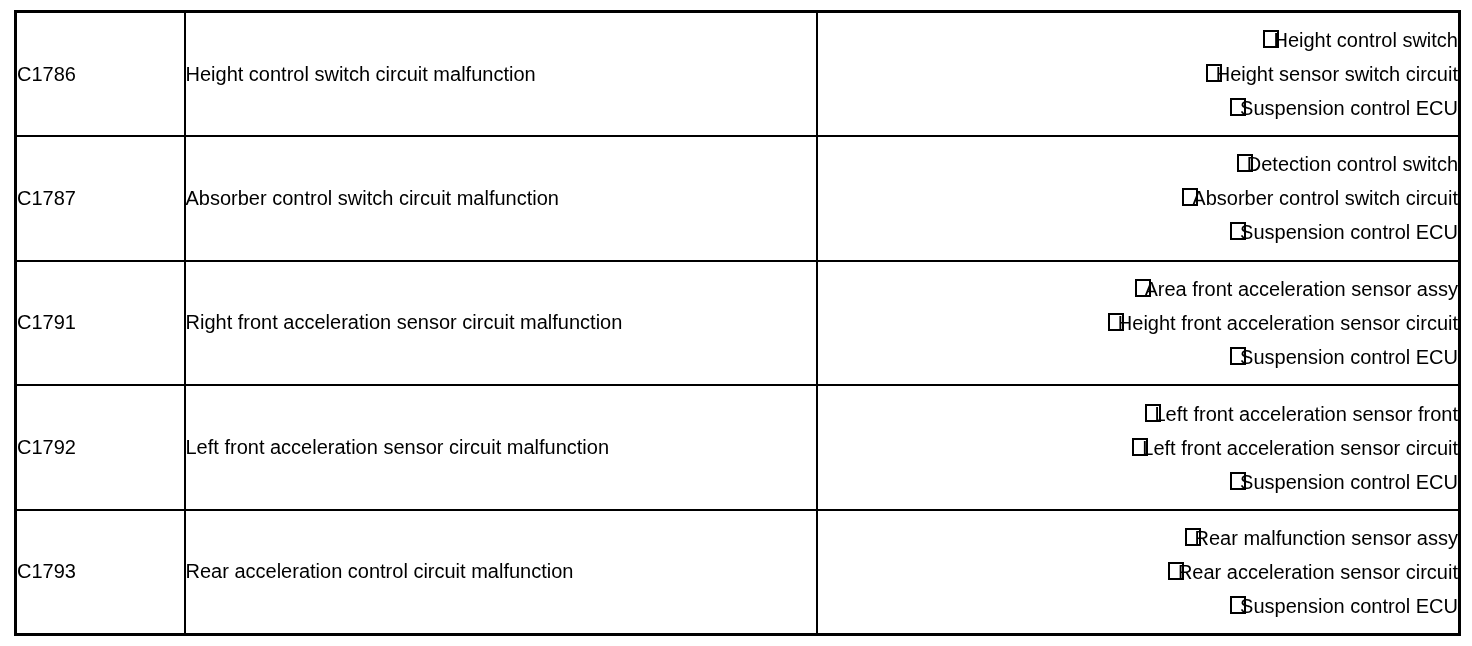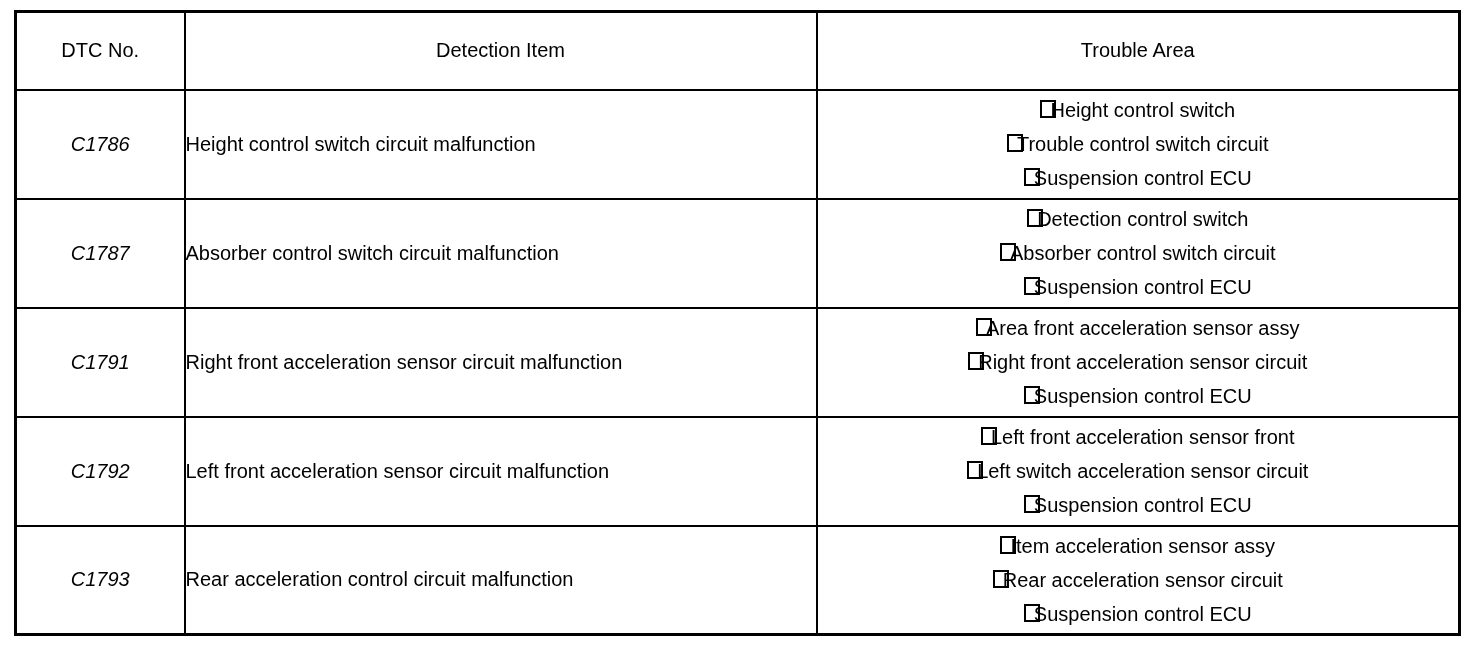--- a/index.html
+++ b/index.html
@@ -38,30 +38,28 @@
   }
   col.col-dtc     { width: 169px; }
   col.col-detect  { width: 632px; }
   col.col-trouble { width: 643px; }
   tr.header-row   { height: 78px; }
   tr.data-row     { height: 109px; }
   th.hdr {
     text-align: center;
   }
   td.dtc-cell {
-    text-align: center;
-    font-style: italic;
   }
   td.detect-cell {
     text-align: left;
     padding-left: 10px;
     padding-right: 8px;
   }
   td.trouble-cell {
-    text-align: center;
+    text-align: right;
     padding-left: 10px;
     padding-right: 8px;
   }
   .trouble-line {
     line-height: 34px;
     white-space: nowrap;
   }
   .sq-bullet {
     display: inline-block;
     width: 12px;
@@ -77,70 +75,65 @@
 <body>
 
 <div class="table-wrap">
   <table class="dtc-table">
     <colgroup>
       <col class="col-dtc">
       <col class="col-detect">
       <col class="col-trouble">
     </colgroup>
     <tbody>
-        <tr class="header-row">
-      <th class="hdr">DTC No.</th>
-      <th class="hdr">Detection Item</th>
-      <th class="hdr">Trouble Area</th>
-    </tr>
 
     <tr class="data-row">
       <td class="dtc-cell">C1786</td>
       <td class="detect-cell">Height control switch circuit malfunction</td>
       <td class="trouble-cell">
         <div class="trouble-line"><span class="sq-bullet"></span><span>Height control switch</span></div>
-        <div class="trouble-line"><span class="sq-bullet"></span><span>Trouble control switch circuit</span></div>
+        <div class="trouble-line"><span class="sq-bullet"></span><span>Height sensor switch circuit</span></div>
         <div class="trouble-line"><span class="sq-bullet"></span><span>Suspension control ECU</span></div>
       </td>
     </tr>
 
     <tr class="data-row">
       <td class="dtc-cell">C1787</td>
       <td class="detect-cell">Absorber control switch circuit malfunction</td>
       <td class="trouble-cell">
         <div class="trouble-line"><span class="sq-bullet"></span><span>Detection control switch</span></div>
         <div class="trouble-line"><span class="sq-bullet"></span><span>Absorber control switch circuit</span></div>
         <div class="trouble-line"><span class="sq-bullet"></span><span>Suspension control ECU</span></div>
       </td>
     </tr>
 
     <tr class="data-row">
       <td class="dtc-cell">C1791</td>
       <td class="detect-cell">Right front acceleration sensor circuit malfunction</td>
       <td class="trouble-cell">
         <div class="trouble-line"><span class="sq-bullet"></span><span>Area front acceleration sensor assy</span></div>
-        <div class="trouble-line"><span class="sq-bullet"></span><span>Right front acceleration sensor circuit</span></div>
+        <div class="trouble-line"><span class="sq-bullet"></span><span>Height front acceleration sensor circuit</span></div>
         <div class="trouble-line"><span class="sq-bullet"></span><span>Suspension control ECU</span></div>
       </td>
     </tr>
 
     <tr class="data-row">
       <td class="dtc-cell">C1792</td>
       <td class="detect-cell">Left front acceleration sensor circuit malfunction</td>
       <td class="trouble-cell">
         <div class="trouble-line"><span class="sq-bullet"></span><span>Left front acceleration sensor front</span></div>
-        <div class="trouble-line"><span class="sq-bullet"></span><span>Left switch acceleration sensor circuit</span></div>
+        <div class="trouble-line"><span class="sq-bullet"></span><span>Left front acceleration sensor circuit</span></div>
         <div class="trouble-line"><span class="sq-bullet"></span><span>Suspension control ECU</span></div>
       </td>
     </tr>
 
     <tr class="data-row">
       <td class="dtc-cell">C1793</td>
       <td class="detect-cell">Rear acceleration control circuit malfunction</td>
       <td class="trouble-cell">
-        <div class="trouble-line"><span class="sq-bullet"></span><span>Item acceleration sensor assy</span></div>
+        <div class="trouble-line"><span class="sq-bullet"></span><span>Rear malfunction sensor assy</span></div>
         <div class="trouble-line"><span class="sq-bullet"></span><span>Rear acceleration sensor circuit</span></div>
         <div class="trouble-line"><span class="sq-bullet"></span><span>Suspension control ECU</span></div>
       </td>
     </tr>
   </tbody>
     </table>
 </div>
 
 </body></html>

